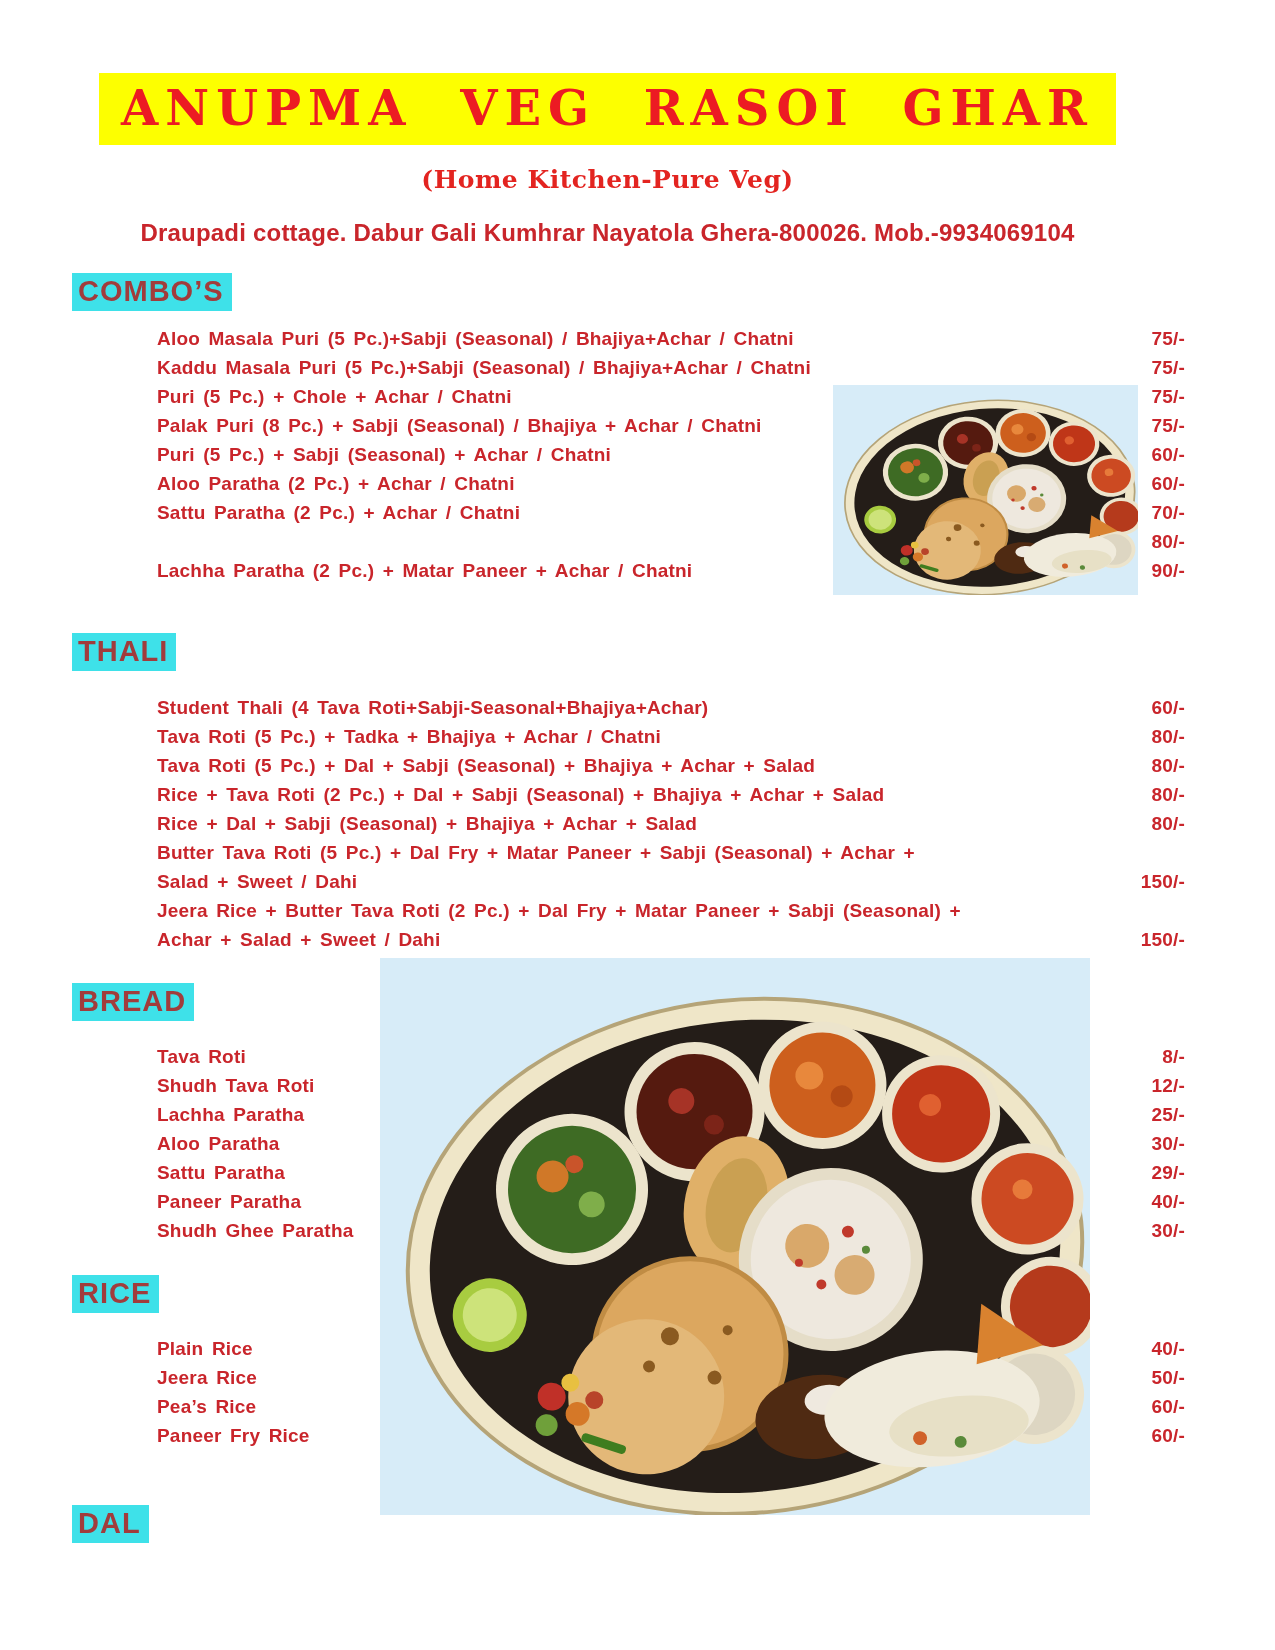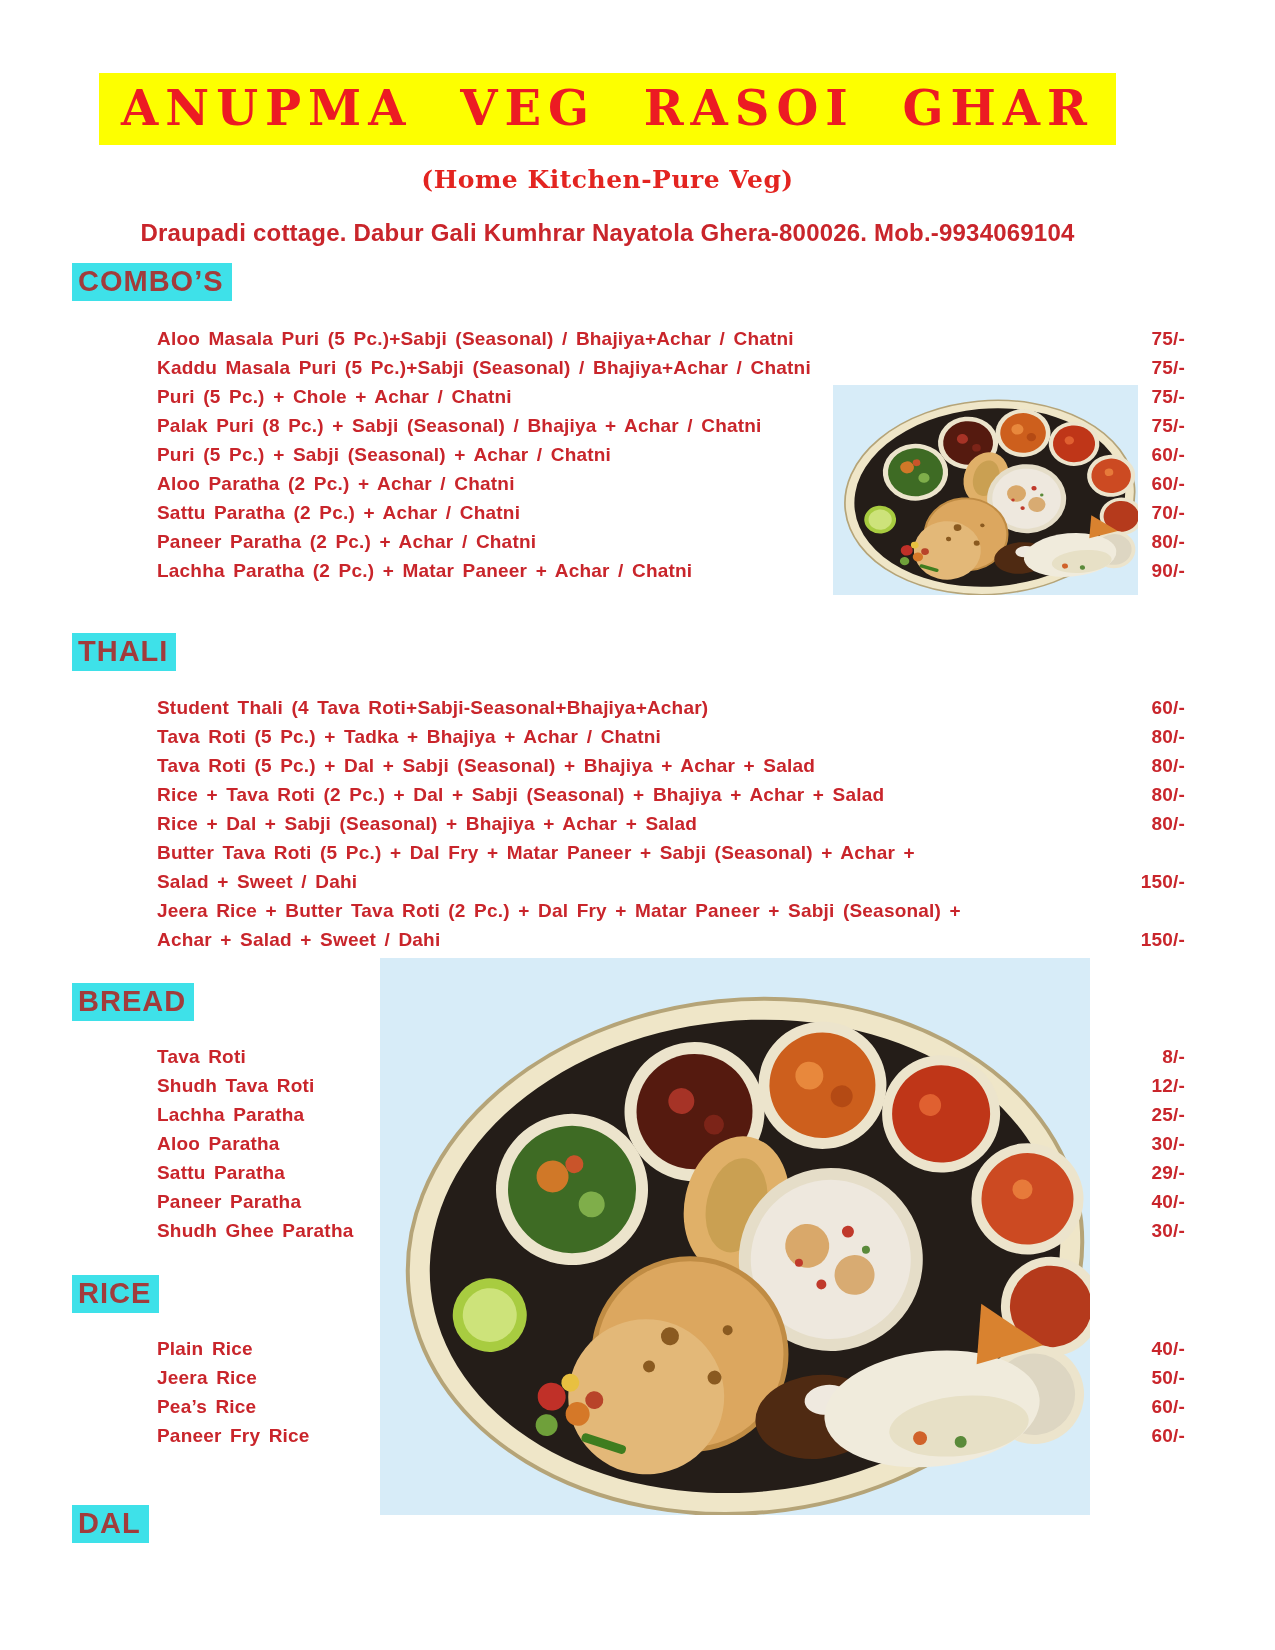--- a/index.html
+++ b/index.html
@@ -120,21 +120,21 @@
   <div class="center-band" style="top:165px;">
     <span class="subtitle">(Home Kitchen-Pure Veg)</span>
   </div>
   <div class="center-band" style="top:73px;">
     <span class="title-bar">ANUPMA VEG RASOI GHAR</span>
   </div>
   <div class="center-band" style="top:219px;">
     <span class="address">Draupadi cottage. Dabur Gali Kumhrar Nayatola Ghera-800026. Mob.-9934069104</span>
   </div>
 
-  <div class="sec" style="top:263px;">COMBO’S</div>
+  <div class="sec" style="top:273px;">COMBO’S</div>
   <div class="list" style="top:324px;">
     <div class="row">
         <span class="nm">Aloo Masala Puri (5 Pc.)+Sabji (Seasonal) / Bhajiya+Achar / Chatni</span>
         <span class="pr">75/-</span>
       </div>
     <div class="row">
         <span class="nm">Kaddu Masala Puri (5 Pc.)+Sabji (Seasonal) / Bhajiya+Achar / Chatni</span>
         <span class="pr">75/-</span>
       </div>
     <div class="row">
@@ -151,21 +151,20 @@
       </div>
     <div class="row">
         <span class="nm">Aloo Paratha (2 Pc.) + Achar / Chatni</span>
         <span class="pr">60/-</span>
       </div>
     <div class="row">
         <span class="nm">Sattu Paratha (2 Pc.) + Achar / Chatni</span>
         <span class="pr">70/-</span>
       </div>
     <div class="row">
-        <span class="nm">Paneer Paratha (2 Pc.) + Achar / Chatni</span>
         <span class="pr">80/-</span>
       </div>
     <div class="row">
         <span class="nm">Lachha Paratha (2 Pc.) + Matar Paneer + Achar / Chatni</span>
         <span class="pr">90/-</span>
       </div>
   </div>
 
   <svg class="photo" style="left:833px; top:385px;" width="305" height="210" role="img" aria-label="Veg thali platter photo">
     <use href="#thali-graphic" width="305" height="210"></use>

